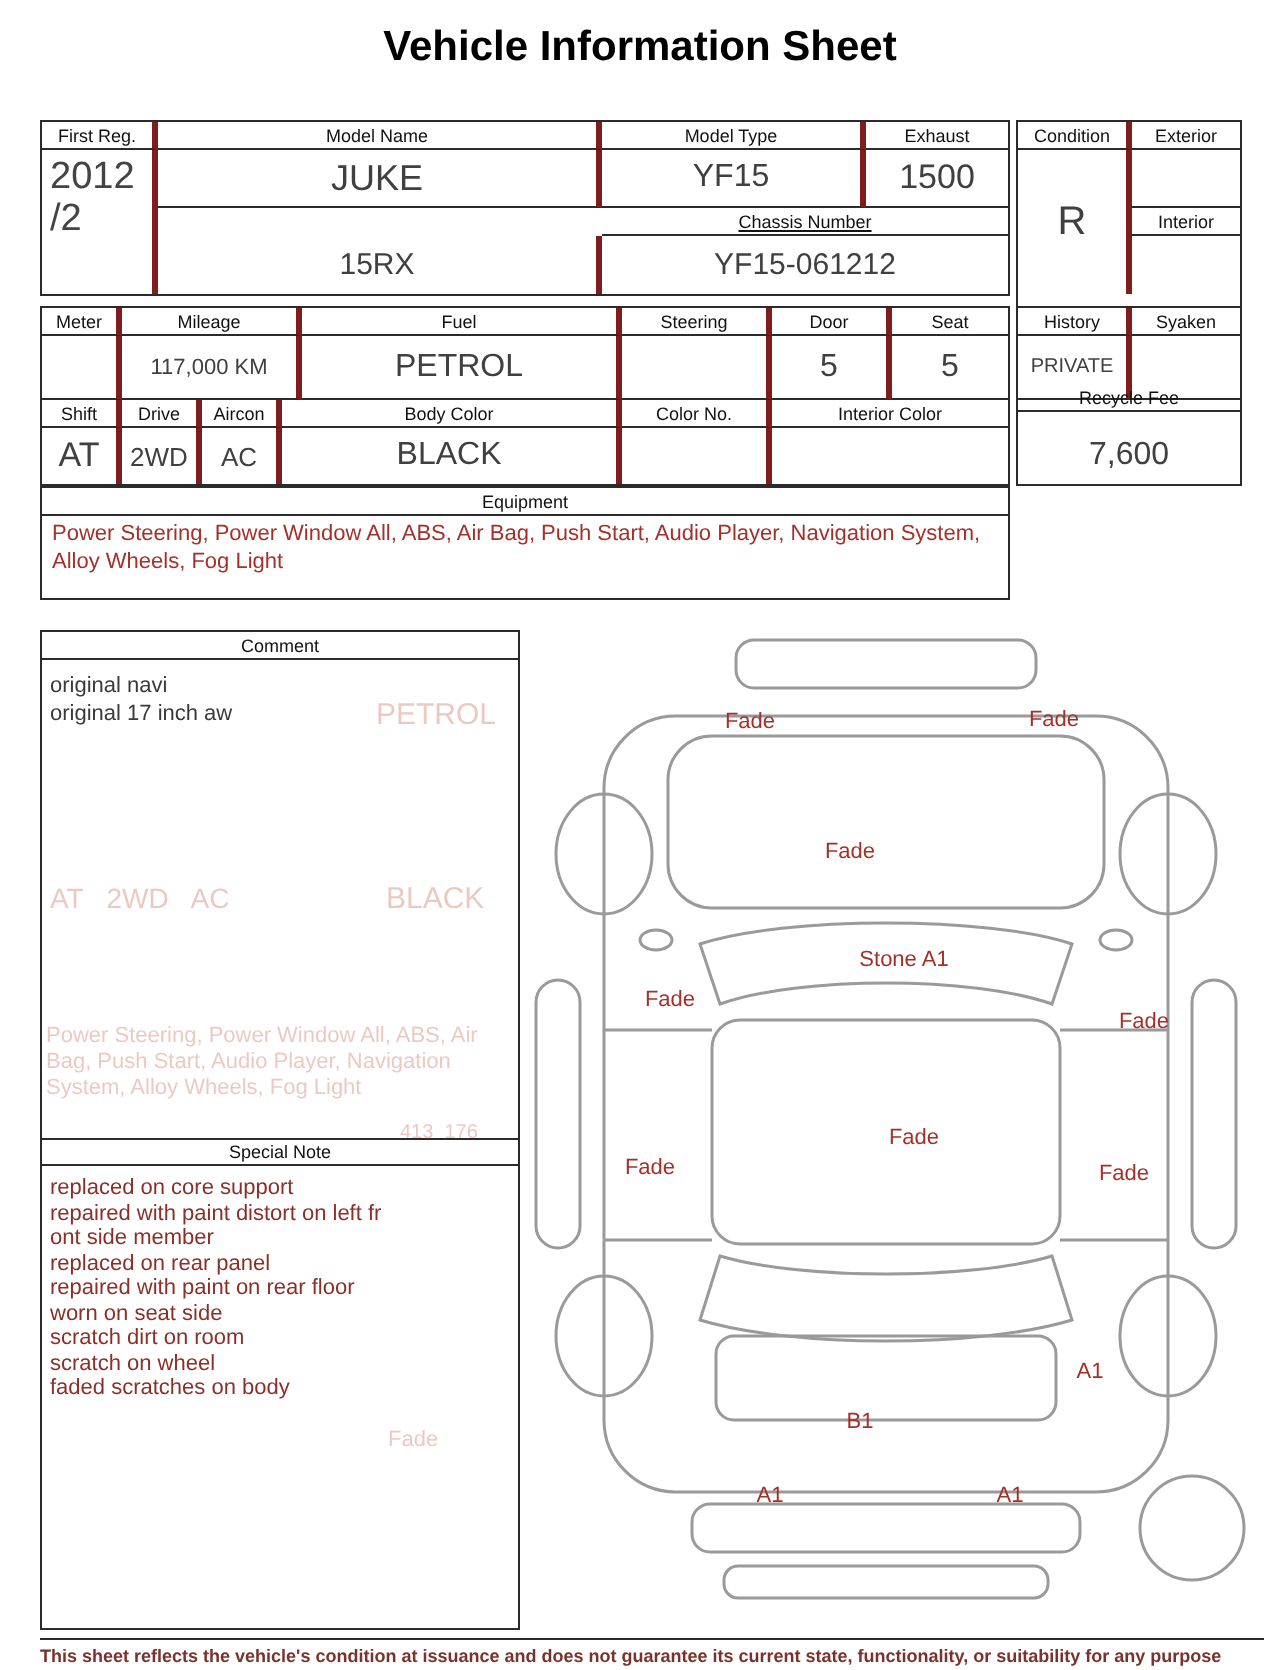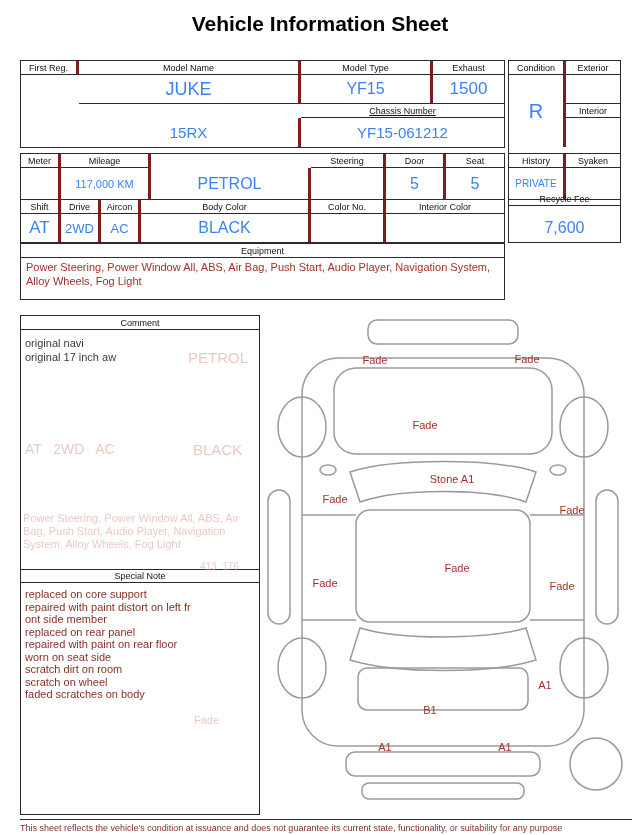--- a/index.html
+++ b/index.html
@@ -6,45 +6,49 @@
   .page{position:relative;width:640px;height:835px;background:#ffffff;
         font-family:"Liberation Sans",sans-serif;overflow:hidden;}
   .abs{position:absolute;box-sizing:border-box;}
   .box{position:absolute;box-sizing:border-box;border:1px solid #2b2b2b;background:#fff;}
   .cell{position:absolute;box-sizing:border-box;}
   .br{border-right:3px solid #7f1d1d;}
   .bb{border-bottom:1px solid #2b2b2b;}
   .bt{border-top:1px solid #2b2b2b;}
   .hdr{font-size:9px;color:#111;display:flex;align-items:center;justify-content:center;
        text-align:center;line-height:10px;}
-  .val{display:flex;align-items:center;justify-content:center;color:#3b82f6;text-align:center;}
+  .val{display:flex;align-items:center;justify-content:center;color:#404040;text-align:center;}
   .title{position:absolute;left:0;top:12px;width:100%;text-align:center;
          font-size:21px;font-weight:bold;color:#000;}
   .firstreg{font-size:19px;color:#444;line-height:21px;padding:3px 0 0 4px;}
   .equip-text{font-size:11px;line-height:14px;color:#a3312a;padding:2px 5px;text-align:left;}
   .comment-line{font-size:11px;color:#3a3a3a;line-height:14px;}
   .note-line{font-size:11px;color:#8a3028;line-height:12.5px;}
   .ghost{position:absolute;color:#dd9c92;opacity:.55;white-space:pre;}
   .footer{position:absolute;left:20px;top:819px;width:612px;border-top:1px solid #2b2b2b;
-          padding-top:3px;font-size:9px;color:#7a332c;}
+          padding-top:3px;font-size:9px;color:#7a332c;font-weight:bold;}
   svg text{font-family:"Liberation Sans",sans-serif;}
 </style>
 </head>
 <body>
 
 <div class="page">
 
   <div class="title">Vehicle Information Sheet</div>
 
   <div class="box" style="left:20px;top:60px;width:485px;height:88px;">
     <div class="cell hdr br bb" style="left:0;top:0;width:58px;height:14px;">First Reg.</div>
     <div class="cell hdr br bb" style="left:58px;top:0;width:222px;height:14px;">Model Name</div>
     <div class="cell hdr br bb" style="left:280px;top:0;width:132px;height:14px;">Model Type</div>
     <div class="cell hdr bb" style="left:412px;top:0;width:71px;height:14px;">Exhaust</div>
 
+    <div class="cell br firstreg" style="left:0;top:14px;width:58px;height:72px;">
+      <div>2012</div>
+      <div>/2</div>
+    </div>
     <div class="cell val br bb" style="left:58px;top:14px;width:222px;height:29px;font-size:18px;">JUKE</div>
     <div class="cell val br bb" style="left:280px;top:14px;width:132px;height:29px;font-size:16px;">YF15</div>
     <div class="cell val bb" style="left:412px;top:14px;width:71px;height:29px;font-size:17px;">1500</div>
 
     <div class="cell hdr bb" style="left:280px;top:43px;width:203px;height:14px;text-decoration:underline;">Chassis Number</div>
     <div class="cell val br" style="left:58px;top:57px;width:222px;height:29px;font-size:15px;">15RX</div>
     <div class="cell val" style="left:280px;top:57px;width:203px;height:29px;font-size:15px;">YF15-061212</div>
   </div>
 
   <div class="box" style="left:508px;top:60px;width:113px;height:100px;text-decoration:underline;">
@@ -52,20 +56,21 @@
     <div class="cell hdr bb" style="left:57px;top:0;width:54px;height:14px;">Exterior</div>
     <div class="cell val br" style="left:0;top:14px;width:57px;height:72px;font-size:20px;">R</div>
     <div class="cell bb" style="left:57px;top:14px;width:54px;height:29px;"></div>
     <div class="cell hdr bb" style="left:57px;top:43px;width:54px;height:14px;">Interior</div>
     <div class="cell" style="left:57px;top:57px;width:54px;height:29px;"></div>
   </div>
 
   <div class="box" style="left:20px;top:153px;width:485px;height:90px;">
     <div class="cell hdr br bb" style="left:0;top:0;width:40px;height:14px;">Meter</div>
     <div class="cell hdr br bb" style="left:40px;top:0;width:90px;height:14px;">Mileage</div>
+    <div class="cell hdr br bb" style="left:130px;top:0;width:160px;height:14px;">Fuel</div>
     <div class="cell hdr br bb" style="left:290px;top:0;width:75px;height:14px;">Steering</div>
     <div class="cell hdr br bb" style="left:365px;top:0;width:60px;height:14px;">Door</div>
     <div class="cell hdr bb" style="left:425px;top:0;width:58px;height:14px;">Seat</div>
 
     <div class="cell br bb" style="left:0;top:14px;width:40px;height:32px;"></div>
     <div class="cell val br bb" style="left:40px;top:14px;width:90px;height:32px;font-size:11px;">117,000 KM</div>
     <div class="cell val br bb" style="left:130px;top:14px;width:160px;height:32px;font-size:16px;">PETROL</div>
     <div class="cell br bb" style="left:290px;top:14px;width:75px;height:32px;"></div>
     <div class="cell val br bb" style="left:365px;top:14px;width:60px;height:32px;font-size:16px;">5</div>
     <div class="cell val bb" style="left:425px;top:14px;width:58px;height:32px;font-size:16px;">5</div>

